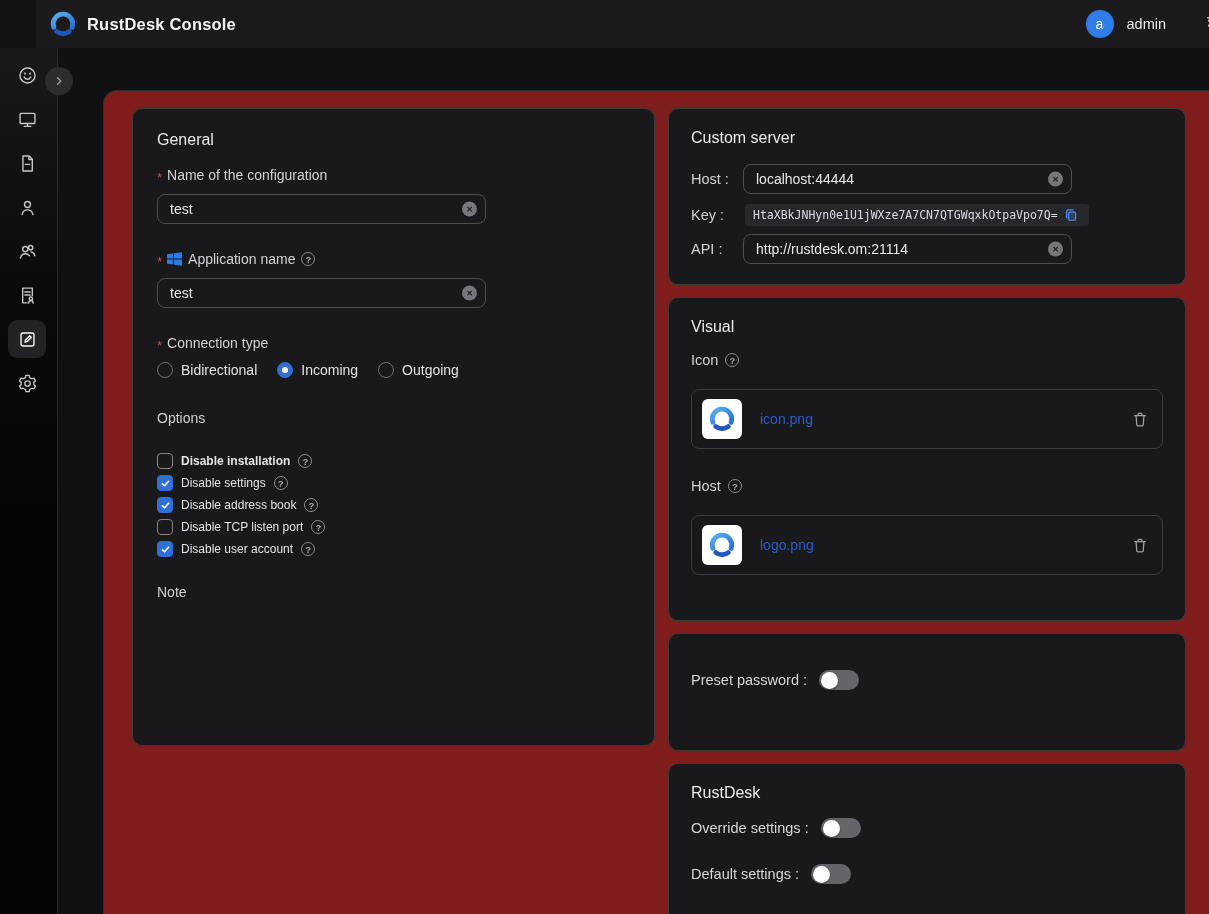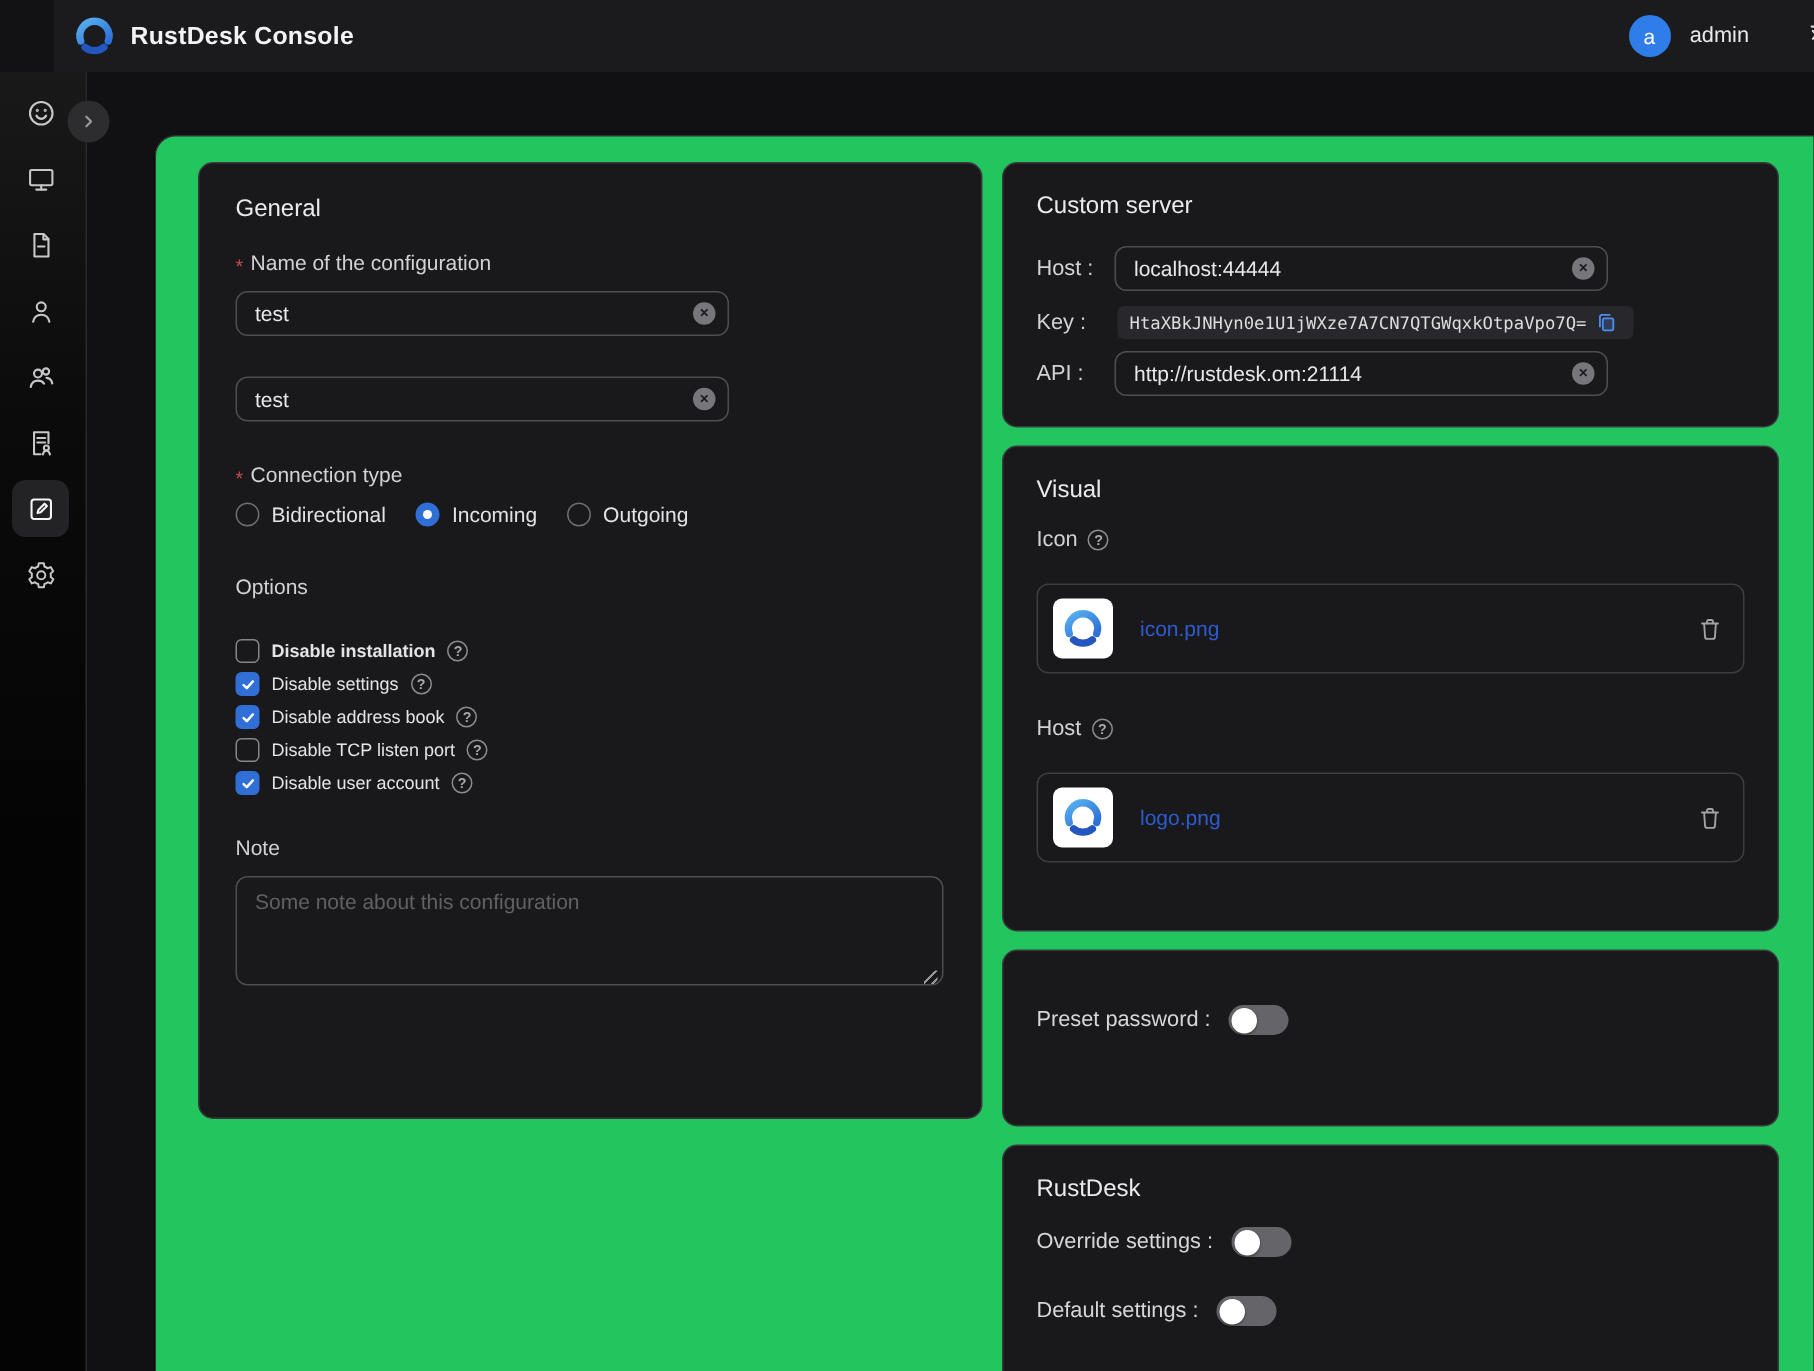--- a/index.html
+++ b/index.html
@@ -24,21 +24,21 @@
     border-right:1px solid #29292c; z-index:5; }
   .side-item { position:absolute; left:8px; width:38px; height:38px; border-radius:9px;
     display:flex; align-items:center; justify-content:center; color:#c7c7ca; cursor:pointer; }
   .side-item.active { background:#232326; color:#f5f5f7; }
   .collapse-btn { position:absolute; left:45px; top:19px; width:28px; height:28px; border-radius:50%;
     background:#2d2d30; border:none; color:#9c9ca0; display:flex; align-items:center;
     justify-content:center; z-index:8; cursor:pointer; }
 
   
   .panel { position:absolute; left:103px; top:42px; width:1106px; height:824px;
-    background:#22c55e; border-top-left-radius:14px; border-top:1px solid #2f2f33;
+    background:#7f1d1d; border-top-left-radius:14px; border-top:1px solid #2f2f33;
     border-left:1px solid #2f2f33; }
   .card { position:absolute; background:#19191b; border:1px solid #3a3a3e; border-radius:10px;
     padding:22px 24px; }
   #card-general  { left:28px;  top:17px;  width:523px; height:638px; }
   #card-server   { left:564px; top:17px;  width:518px; height:177px; padding:20px 22px; }
   #card-visual   { left:564px; top:206px; width:518px; height:324px; padding:20px 22px; }
   #card-security { left:564px; top:542px; width:518px; height:118px; padding:20px 22px; }
   #card-advanced { left:564px; top:672px; width:518px; height:176px; padding:20px 22px; }
   .card-title { color:#eaeaec; font-size:16px; font-weight:500; margin-bottom:18px; }
 
@@ -251,20 +251,32 @@
       <div class="card-title">General</div>
 
       <div class="field-label required">
         <span>Name of the configuration</span>
       </div>
       <div class="input-wrap">
         <input class="text-input" value="test" style="">
         <span class="clear-btn"></span>
       </div>
 
+      <div class="field-label required">
+        <span>
+          <svg width="15" height="14" viewBox="0 0 16 14.5" fill="#2b7ce2">
+            <path d="M0 2.2 6.5 1.2v5.5H0Z"></path>
+              <path d="M7.5 1 16 0v6.7H7.5Z"></path>
+            <path d="M0 7.7h6.5v5.5L0 12.2Z"></path>
+              <path d="M7.5 7.7H16v6.8L7.5 13.5Z"></path>
+          </svg>
+        </span>
+        <span>Application name</span>
+        <span class="help-icon"></span>
+      </div>
       <div class="input-wrap">
         <input class="text-input" value="test" style="">
         <span class="clear-btn"></span>
       </div>
 
       <div class="field-label required">
         <span>Connection type</span>
       </div>
       <div class="radio-row">
         <label class="radio-item">
@@ -321,24 +333,20 @@
         <span class="checkbox checked">
           <svg width="11" height="11" viewBox="0 0 16 16" fill="none" stroke="#fff" stroke-width="2.4" stroke-linecap="round" stroke-linejoin="round">
               <path d="M3.5 8.4 6.6 11.3 12.5 4.8"></path>
             </svg>
         </span>
         <span class="check-label">Disable user account</span>
         <span class="help-icon"></span>
       </label>
 
       <div class="note-label">Note</div>
-      <div class="textarea-wrap">
-        <textarea class="note-area" placeholder="Some note about this configuration" style=""></textarea>
-        <span class="grip"></span>
-      </div>
     </section>
 
     <section class="card" id="card-server">
       <div class="card-title" style="margin-bottom:17px">Custom server</div>
 
       <div class="server-row">
         <span class="server-label">Host :</span>
         <div class="input-wrap">
           <input class="text-input" value="localhost:44444" style="">
           <span class="clear-btn"></span>

